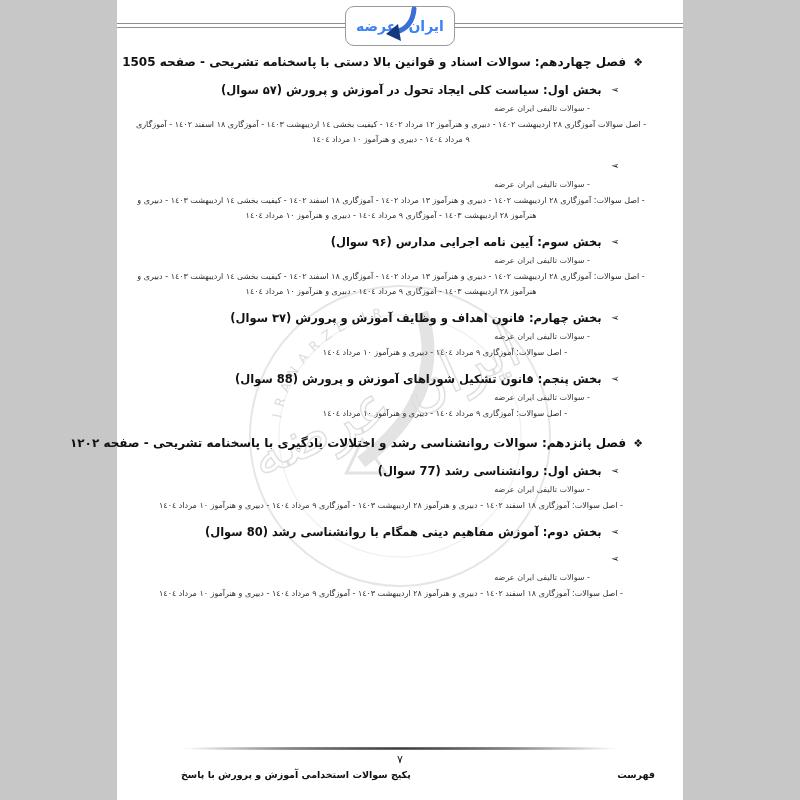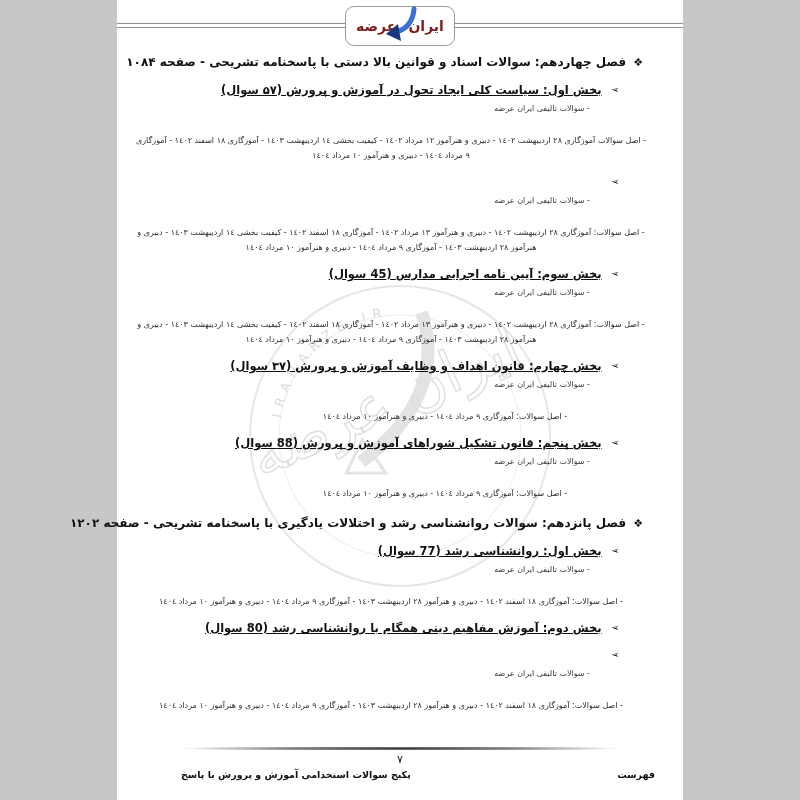--- a/index.html
+++ b/index.html
@@ -21,21 +21,21 @@
     z-index:1;
   }
   
   .logo{
     position:absolute;top:6px;left:50%;transform:translateX(-50%);
     width:108px;height:38px;background:#fff;
     border:1.5px solid #9a9a9a;border-radius:9px;
     display:flex;align-items:center;justify-content:center;
     gap:12px;direction:rtl;z-index:3;
   }
-  .logo-word{font-weight:bold;font-size:14px;color:#7f1d1d;z-index:1;}
+  .logo-word{font-weight:bold;font-size:14px;color:#3b82f6;z-index:1;}
   .logo-arrow{position:absolute;left:50%;top:-1px;transform:translateX(-50%);z-index:2;}
   
   .watermark{position:absolute;top:268px;left:115px;z-index:1;}
   
   .content{
     position:absolute;top:46px;left:0;right:0;
     direction:rtl;z-index:2;color:#111;
   }
   .chapter{margin-top:8px;}
   .chapter + .chapter{margin-top:14px;}
@@ -49,26 +49,26 @@
   .section{margin-top:11px;}
   .sec-head{
     display:flex;align-items:flex-start;gap:9px;
     padding:0 64px 0 16px;
     font-weight:bold;font-size:11.5px;line-height:16px;
   }
   .marker{
     display:inline-block;transform:scaleX(-1);
     font-size:10px;line-height:16px;flex:0 0 auto;color:#1a1a1a;
   }
-  .sec-title{white-space:nowrap;text-decoration:underline;}
+  .sec-title{white-space:nowrap;}
   .note{
     font-size:8px;line-height:15px;color:#2b2b2b;
   }
   .note-brand{margin-top:3px;text-align:right;padding-left:20px;padding-right:93px;color:#3a3a3a;}
-  .note-detail{margin-top:17px;text-align:center;}
+  .note-detail{margin-top:1px;text-align:center;}
   .note-long{padding:0 36px 0 18px;}
   .note-short{padding:0 38px 0 128px;}
   
   .footer-rule{
     position:absolute;top:747px;left:62px;width:442px;height:3px;
     background:radial-gradient(ellipse 50% 100% at center,#3a3a3a 0%,#8c8c8c 55%,rgba(140,140,140,0) 100%);
     z-index:2;
   }
   .page-number{
     position:absolute;top:753px;left:0;right:0;
@@ -111,21 +111,21 @@
         <textPath href="#wm-ring" startOffset="18%">IRANARZE.IR</textPath>
       </text>
     </g>
   </svg>
 
   <div class="content">
 
     <div class="chapter">
       <div class="chap-head">
         <span class="bullet">❖</span>
-        <span class="chap-title">فصل چهاردهم: سوالات اسناد و قوانین بالا دستی با پاسخنامه تشریحی - صفحه ۱۰۸۴</span>
+        <span class="chap-title">فصل چهاردهم: سوالات اسناد و قوانین بالا دستی با پاسخنامه تشریحی - صفحه 1505</span>
       </div>
 
       <div class="section">
         <div class="sec-head">
           <span class="marker">➢</span>
           <span class="sec-title">بخش اول: سیاست کلی ایجاد تحول در آموزش و پرورش (۵۷ سوال)</span>
         </div>
         <div class="note note-brand">- سوالات تالیفی ایران عرضه</div>
         <div class="note note-detail note-long">- اصل سوالات آموزگاری ٢٨ اردیبهشت ١٤٠٢ - دبیری و هنرآموز ١٢ مرداد ١٤٠٢ - کیفیت بخشی ١٤ اردیبهشت ١٤٠٣ - آموزگاری ١٨ اسفند ١٤٠٢ - آموزگاری ٩ مرداد ١٤٠٤ - دبیری و هنرآموز ١٠ مرداد ١٤٠٤</div>
       </div>
@@ -134,21 +134,21 @@
         <div class="sec-head">
           <span class="marker">➢</span>
         </div>
         <div class="note note-brand">- سوالات تالیفی ایران عرضه</div>
         <div class="note note-detail note-long">- اصل سوالات: آموزگاری ٢٨ اردیبهشت ١٤٠٢ - دبیری و هنرآموز ١٣ مرداد ١٤٠٢ - آموزگاری ١٨ اسفند ١٤٠٢ - کیفیت بخشی ١٤ اردیبهشت ١٤٠٣ - دبیری و هنرآموز ٢٨ اردیبهشت ١٤٠٣ - آموزگاری ٩ مرداد ١٤٠٤ - دبیری و هنرآموز ١٠ مرداد ١٤٠٤</div>
       </div>
 
       <div class="section">
         <div class="sec-head">
           <span class="marker">➢</span>
-          <span class="sec-title">بخش سوم: آیین نامه اجرایی مدارس (45 سوال)</span>
+          <span class="sec-title">بخش سوم: آیین نامه اجرایی مدارس (۹۶ سوال)</span>
         </div>
         <div class="note note-brand">- سوالات تالیفی ایران عرضه</div>
         <div class="note note-detail note-long">- اصل سوالات: آموزگاری ٢٨ اردیبهشت ١٤٠٢ - دبیری و هنرآموز ١٣ مرداد ١٤٠٢ - آموزگاری ١٨ اسفند ١٤٠٢ - کیفیت بخشی ١٤ اردیبهشت ١٤٠٣ - دبیری و هنرآموز ٢٨ اردیبهشت ١٤٠٣ - آموزگاری ٩ مرداد ١٤٠٤ - دبیری و هنرآموز ١٠ مرداد ١٤٠٤</div>
       </div>
 
       <div class="section">
         <div class="sec-head">
           <span class="marker">➢</span>
           <span class="sec-title">بخش چهارم: قانون اهداف و وظایف آموزش و پرورش (۳۷ سوال)</span>
         </div>

